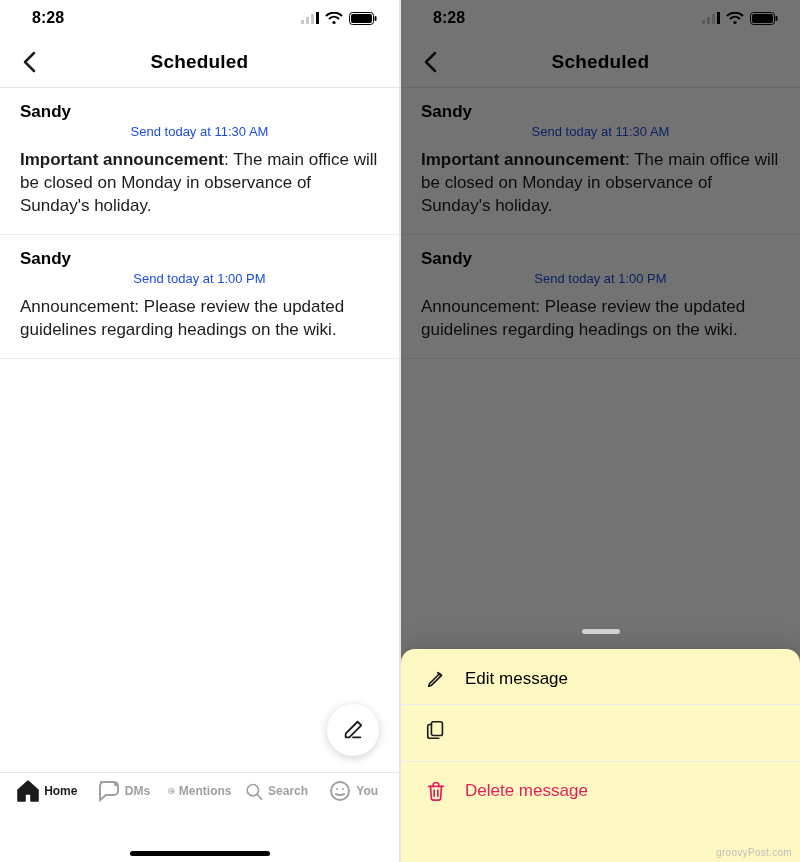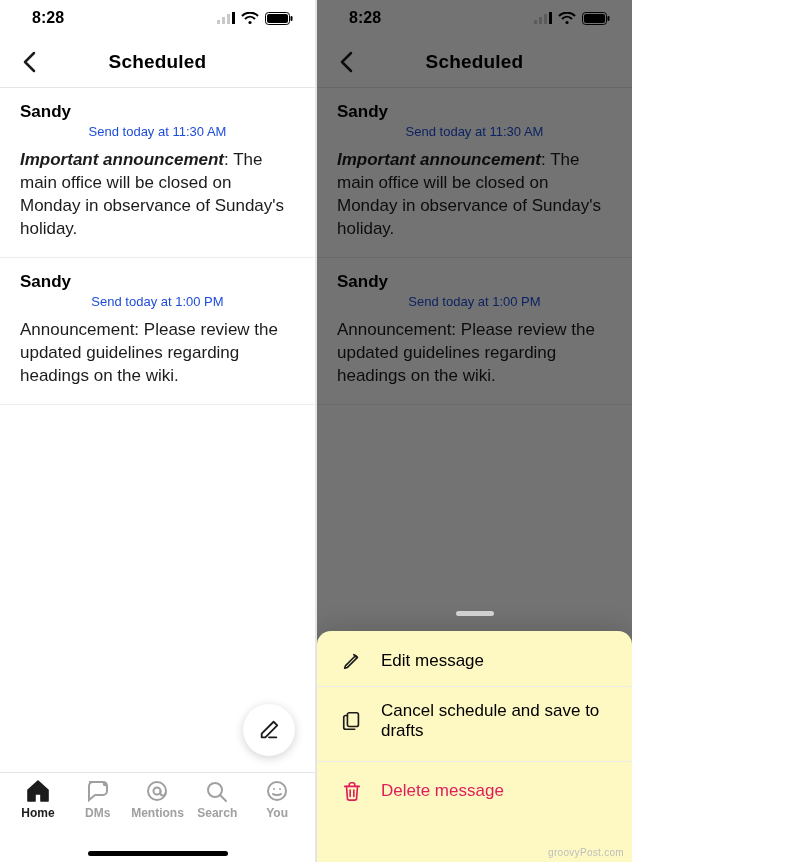--- a/index.html
+++ b/index.html
@@ -1,34 +1,34 @@
 <!DOCTYPE html>
 <html><head>
 <meta charset="utf-8">
 <style>
   * { box-sizing: border-box; margin: 0; padding: 0; }
   html, body { width: 800px; height: 862px; font-family: -apple-system, "Helvetica Neue", Arial, sans-serif; background: #eee; }
   .frame { display:flex; width:800px; height:862px; background:#fff; }
-  .phone { width:316px; height:862px; position:relative; overflow:hidden; border-right:1px solid #e5e5e5; }
+  .phone { width:400px; height:862px; position:relative; overflow:hidden; border-right:1px solid #e5e5e5; }
   .phone.right { border-right:none; border-left:1px solid #e5e5e5; }
   .statusbar { height:36px; display:flex; align-items:center; justify-content:space-between; padding:0 22px 0 32px; font-size:16px; font-weight:600; }
   .status-icons { display:flex; align-items:center; gap:6px; }
   .headerbar { height:52px; display:flex; align-items:center; position:relative; border-bottom:1px solid #e5e5e5; }
   .back-btn { width:40px; height:40px; display:flex; align-items:center; justify-content:center; margin-left:10px; cursor:pointer;}
   .headerbar .title { position:absolute; left:0; right:0; text-align:center; font-weight:800; font-size:19px; letter-spacing:.2px; pointer-events:none;}
   .content { position:absolute; top:88px; left:0; right:0; bottom:0; overflow:hidden; }
   .msg { padding:14px 20px 16px 20px; border-bottom:1px solid #ececec; }
   .msg .author { font-weight:800; font-size:17px; }
   .msg .sched { color:#1d4ed8; font-size:13px; margin-top:2px;text-align:center;}
   .msg .body { font-size:17px; line-height:1.35; margin-top:10px; color:#1d1c1d; }
-  .msg .body .lead { font-weight:700;font-style:italic; }
+  .msg .body .lead { font-weight:700; }
   
   .tabbar { position:absolute; bottom:0; left:0; right:0; height:90px; border-top:1px solid #e5e5e5; background:#fff; padding-top:6px; }
   .tabs { display:flex; justify-content:space-around; align-items:flex-start; padding:0 8px; }
-  .tab { width:64px; display:flex; flex-direction:column; align-items:center; gap:3px; cursor:pointer;}
+  .tab { width:64px; display:flex; flex-direction:row; align-items:center; gap:3px; cursor:pointer;justify-content:center;}
   .tab .lbl { font-size:12px; font-weight:600; color:#a0a0a0; }
   .tab.active .lbl { color:#1d1c1d; }
   .tab svg { stroke:#a0a0a0; }
   .tab.active svg { stroke:#1d1c1d; }
   .home-indicator { position:absolute; bottom:6px; left:50%; transform:translateX(-50%); width:140px; height:5px; border-radius:3px; background:#000;}
   
   .fab { position:absolute; right:20px; bottom:106px; width:52px; height:52px; border-radius:26px; background:#fff; box-shadow:0 2px 10px rgba(0,0,0,.18); display:flex; align-items:center; justify-content:center; cursor:pointer;}
   
   .dim { position:absolute; inset:0; background:rgba(0,0,0,.55); }
   .sheet { position:absolute; left:0; right:0; bottom:0; background:#fef9c3; border-radius:14px 14px 0 0; box-shadow:0 -4px 24px rgba(0,0,0,.15); padding:18px 0 46px 0;}
@@ -195,21 +195,20 @@
             <path d="M4 20l3-1 11-11-2-2L5 17l-1 3z"></path>
             <path d="M14 5l3 3"></path>
           </svg>
         <span>Edit message</span>
       </div>
       <div class="row">
         <svg width="22" height="22" viewBox="0 0 24 24" fill="none" stroke="#1d1c1d" stroke-width="1.8" stroke-linecap="round" stroke-linejoin="round">
             <rect x="7" y="3" width="12" height="15" rx="2"></rect>
             <path d="M7 6H5a2 2 0 0 0-2 2v11a2 2 0 0 0 2 2h10"></path>
           </svg>
-        <span>Cancel schedule and save to drafts</span>
       </div>
       <div class="row sep2 danger">
         <svg width="22" height="22" viewBox="0 0 24 24" fill="none" stroke="#e01e5a" stroke-width="1.8" stroke-linecap="round" stroke-linejoin="round">
             <path d="M4 7h16"></path>
             <path d="M9 7V5a2 2 0 0 1 2-2h2a2 2 0 0 1 2 2v2"></path>
             <path d="M6 7l1 13a2 2 0 0 0 2 2h6a2 2 0 0 0 2-2l1-13"></path>
             <line x1="10" y1="11" x2="10" y2="18"></line>
             <line x1="14" y1="11" x2="14" y2="18"></line>
           </svg>
         <span>Delete message</span>

